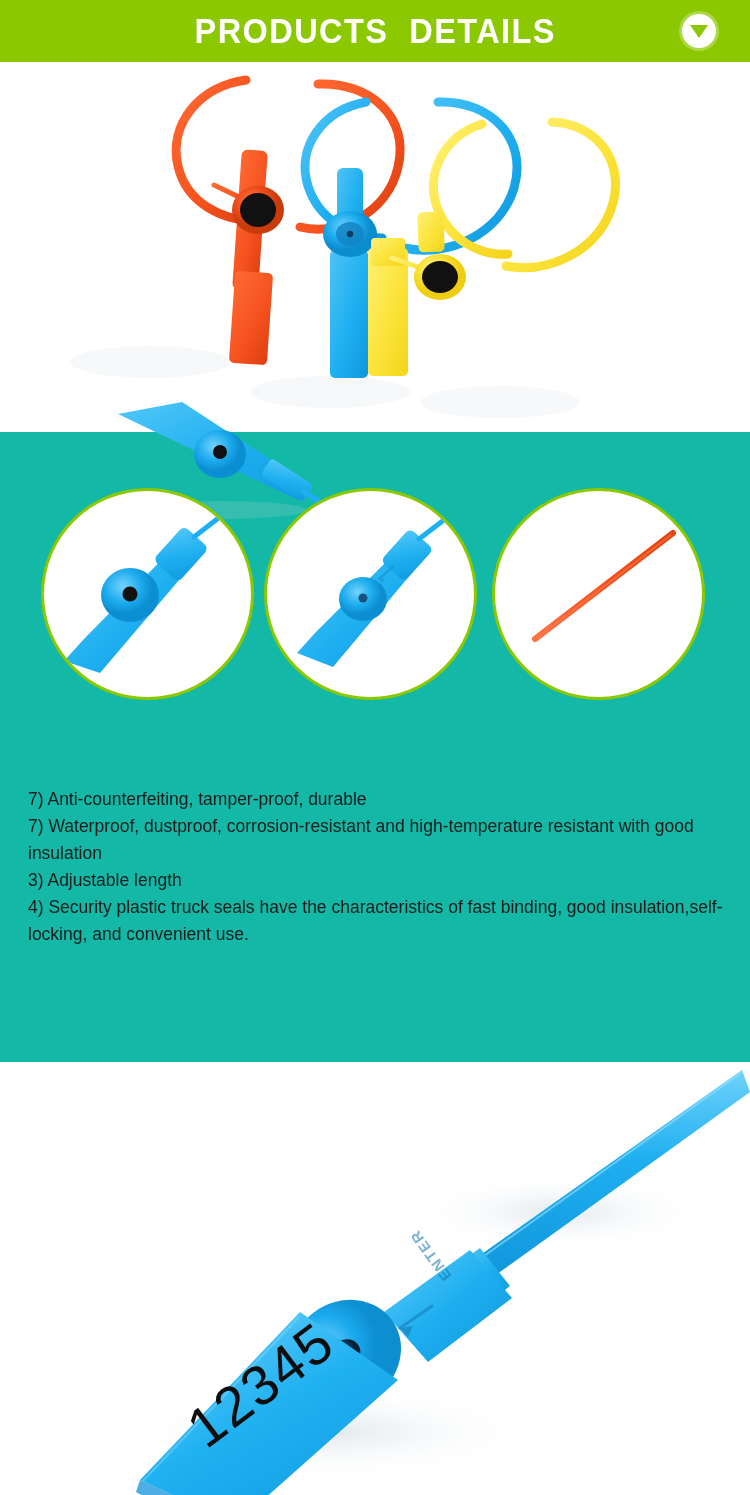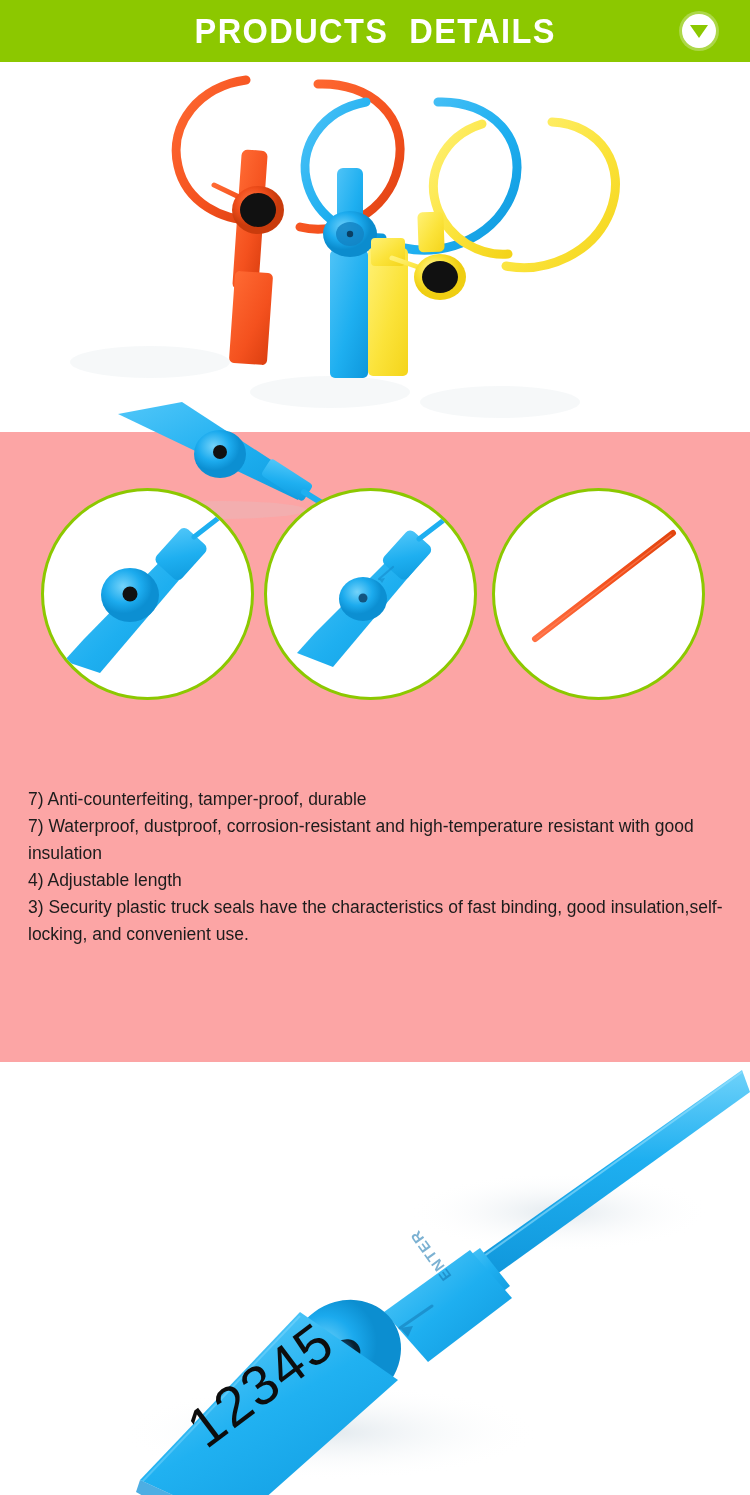--- a/index.html
+++ b/index.html
@@ -2,21 +2,21 @@
 <html><head>
 <meta charset="utf-8">
 <style>
   * { margin:0; padding:0; box-sizing:border-box; }
   html, body {
     width:750px; height:1495px;
     background:#ffffff;
     font-family:"Liberation Sans", sans-serif;
     overflow:hidden;
   }
-  .page { position:relative; width:750px; height:1495px; background:#fca5a5; }
+  .page { position:relative; width:750px; height:1495px; background:#14b8a6; }
 
   
   .banner {
     position:absolute; left:0; width:750px; height:62px;
     background:#8CC800;
     display:flex; align-items:center; justify-content:center;
   }
   .banner-title {
     color:#ffffff;
     font-size:35px;
@@ -244,22 +244,22 @@
         <path d="M40 148 L 178 42" stroke="url(#c3g)" stroke-width="6" stroke-linecap="round"></path>
         <path d="M42 147 L 176 44" stroke="#FF8A65" stroke-width="1.4" opacity=".55" stroke-linecap="round"></path>
         <path d="M190 14 l 10 -3" stroke="#F4511E" stroke-width="4" stroke-linecap="round"></path>
       </svg>
     </div>
   </div>
 
   <div class="features">
     <p>7) Anti-counterfeiting, tamper-proof, durable</p>
     <p>7) Waterproof, dustproof, corrosion-resistant and high-temperature resistant with good insulation</p>
-    <p>4) Adjustable length</p>
-    <p>3) Security plastic truck seals have the characteristics of fast binding, good insulation,self-locking, and convenient use.</p>
+    <p>3) Adjustable length</p>
+    <p>4) Security plastic truck seals have the characteristics of fast binding, good insulation,self-locking, and convenient use.</p>
   </div>
 
 
   <div class="photo-bottom">
     <svg width="750" height="433" viewBox="0 0 750 433">
       <defs>
         <linearGradient id="bStrap" x1="0" y1="0" x2="0" y2="1">
           <stop offset="0%" stop-color="#6FD2FA"></stop>
             <stop offset="40%" stop-color="#1EAFF0"></stop>
             <stop offset="100%" stop-color="#0E93D8"></stop>

